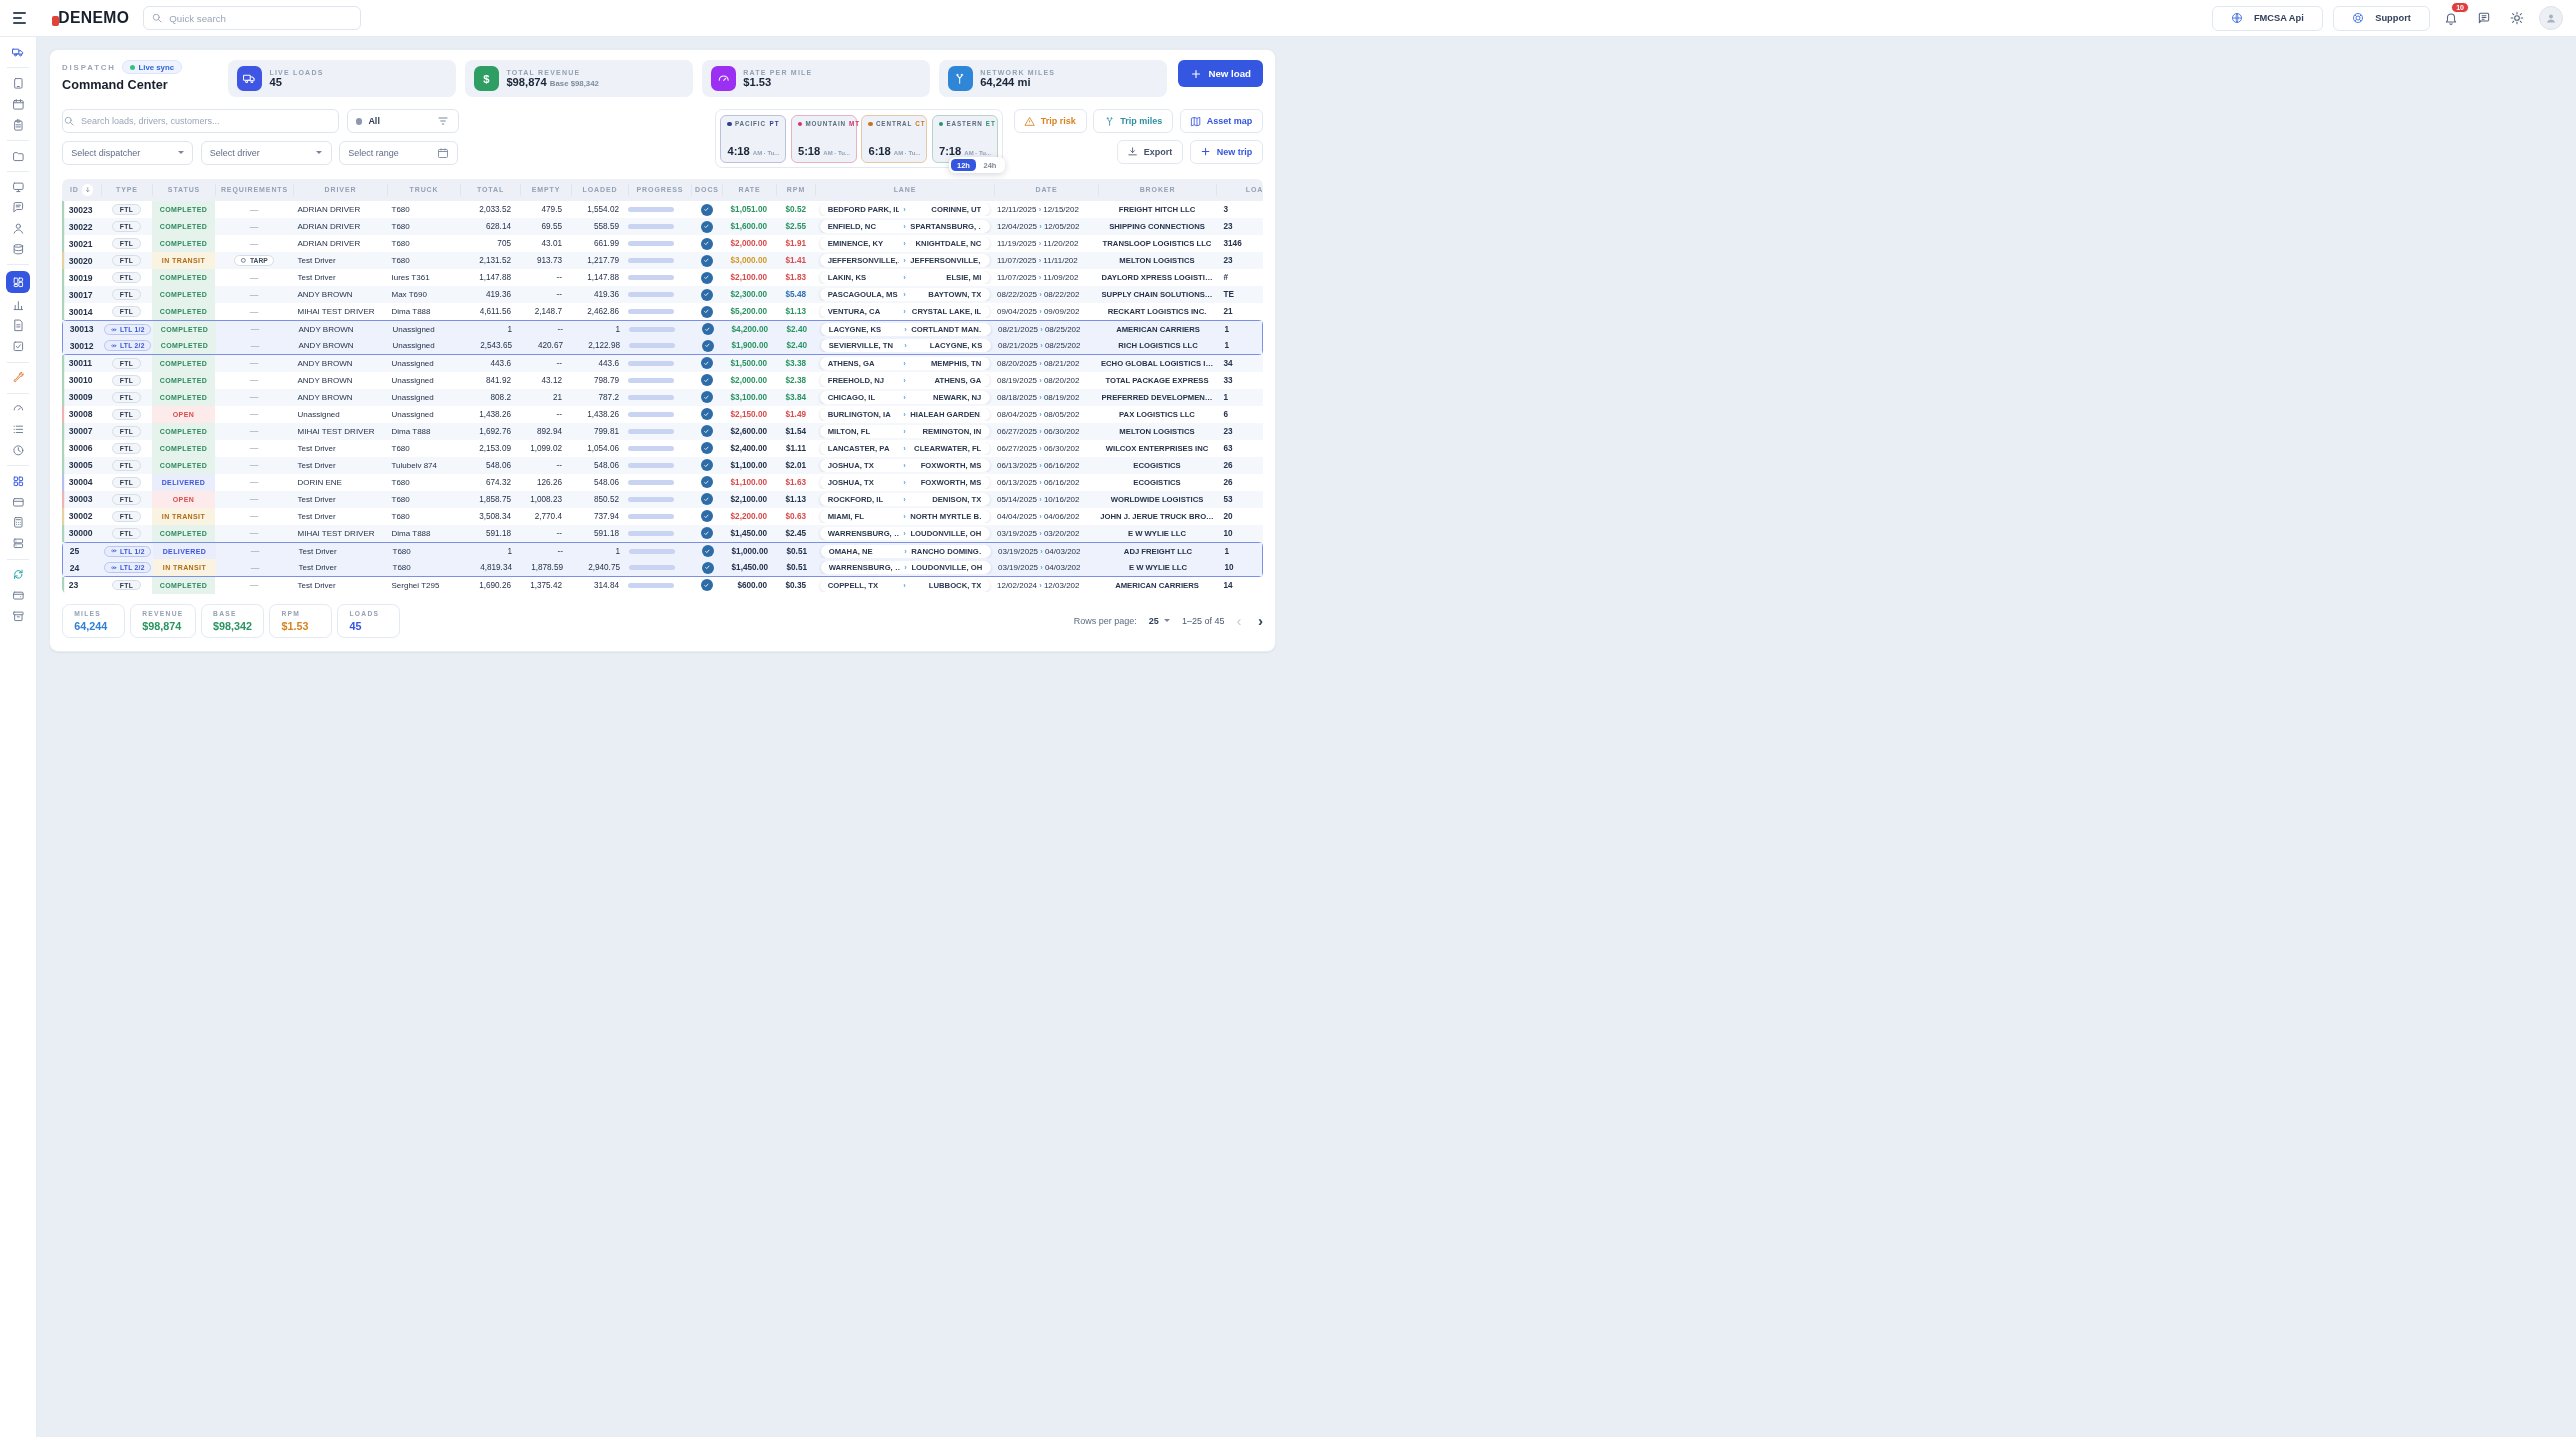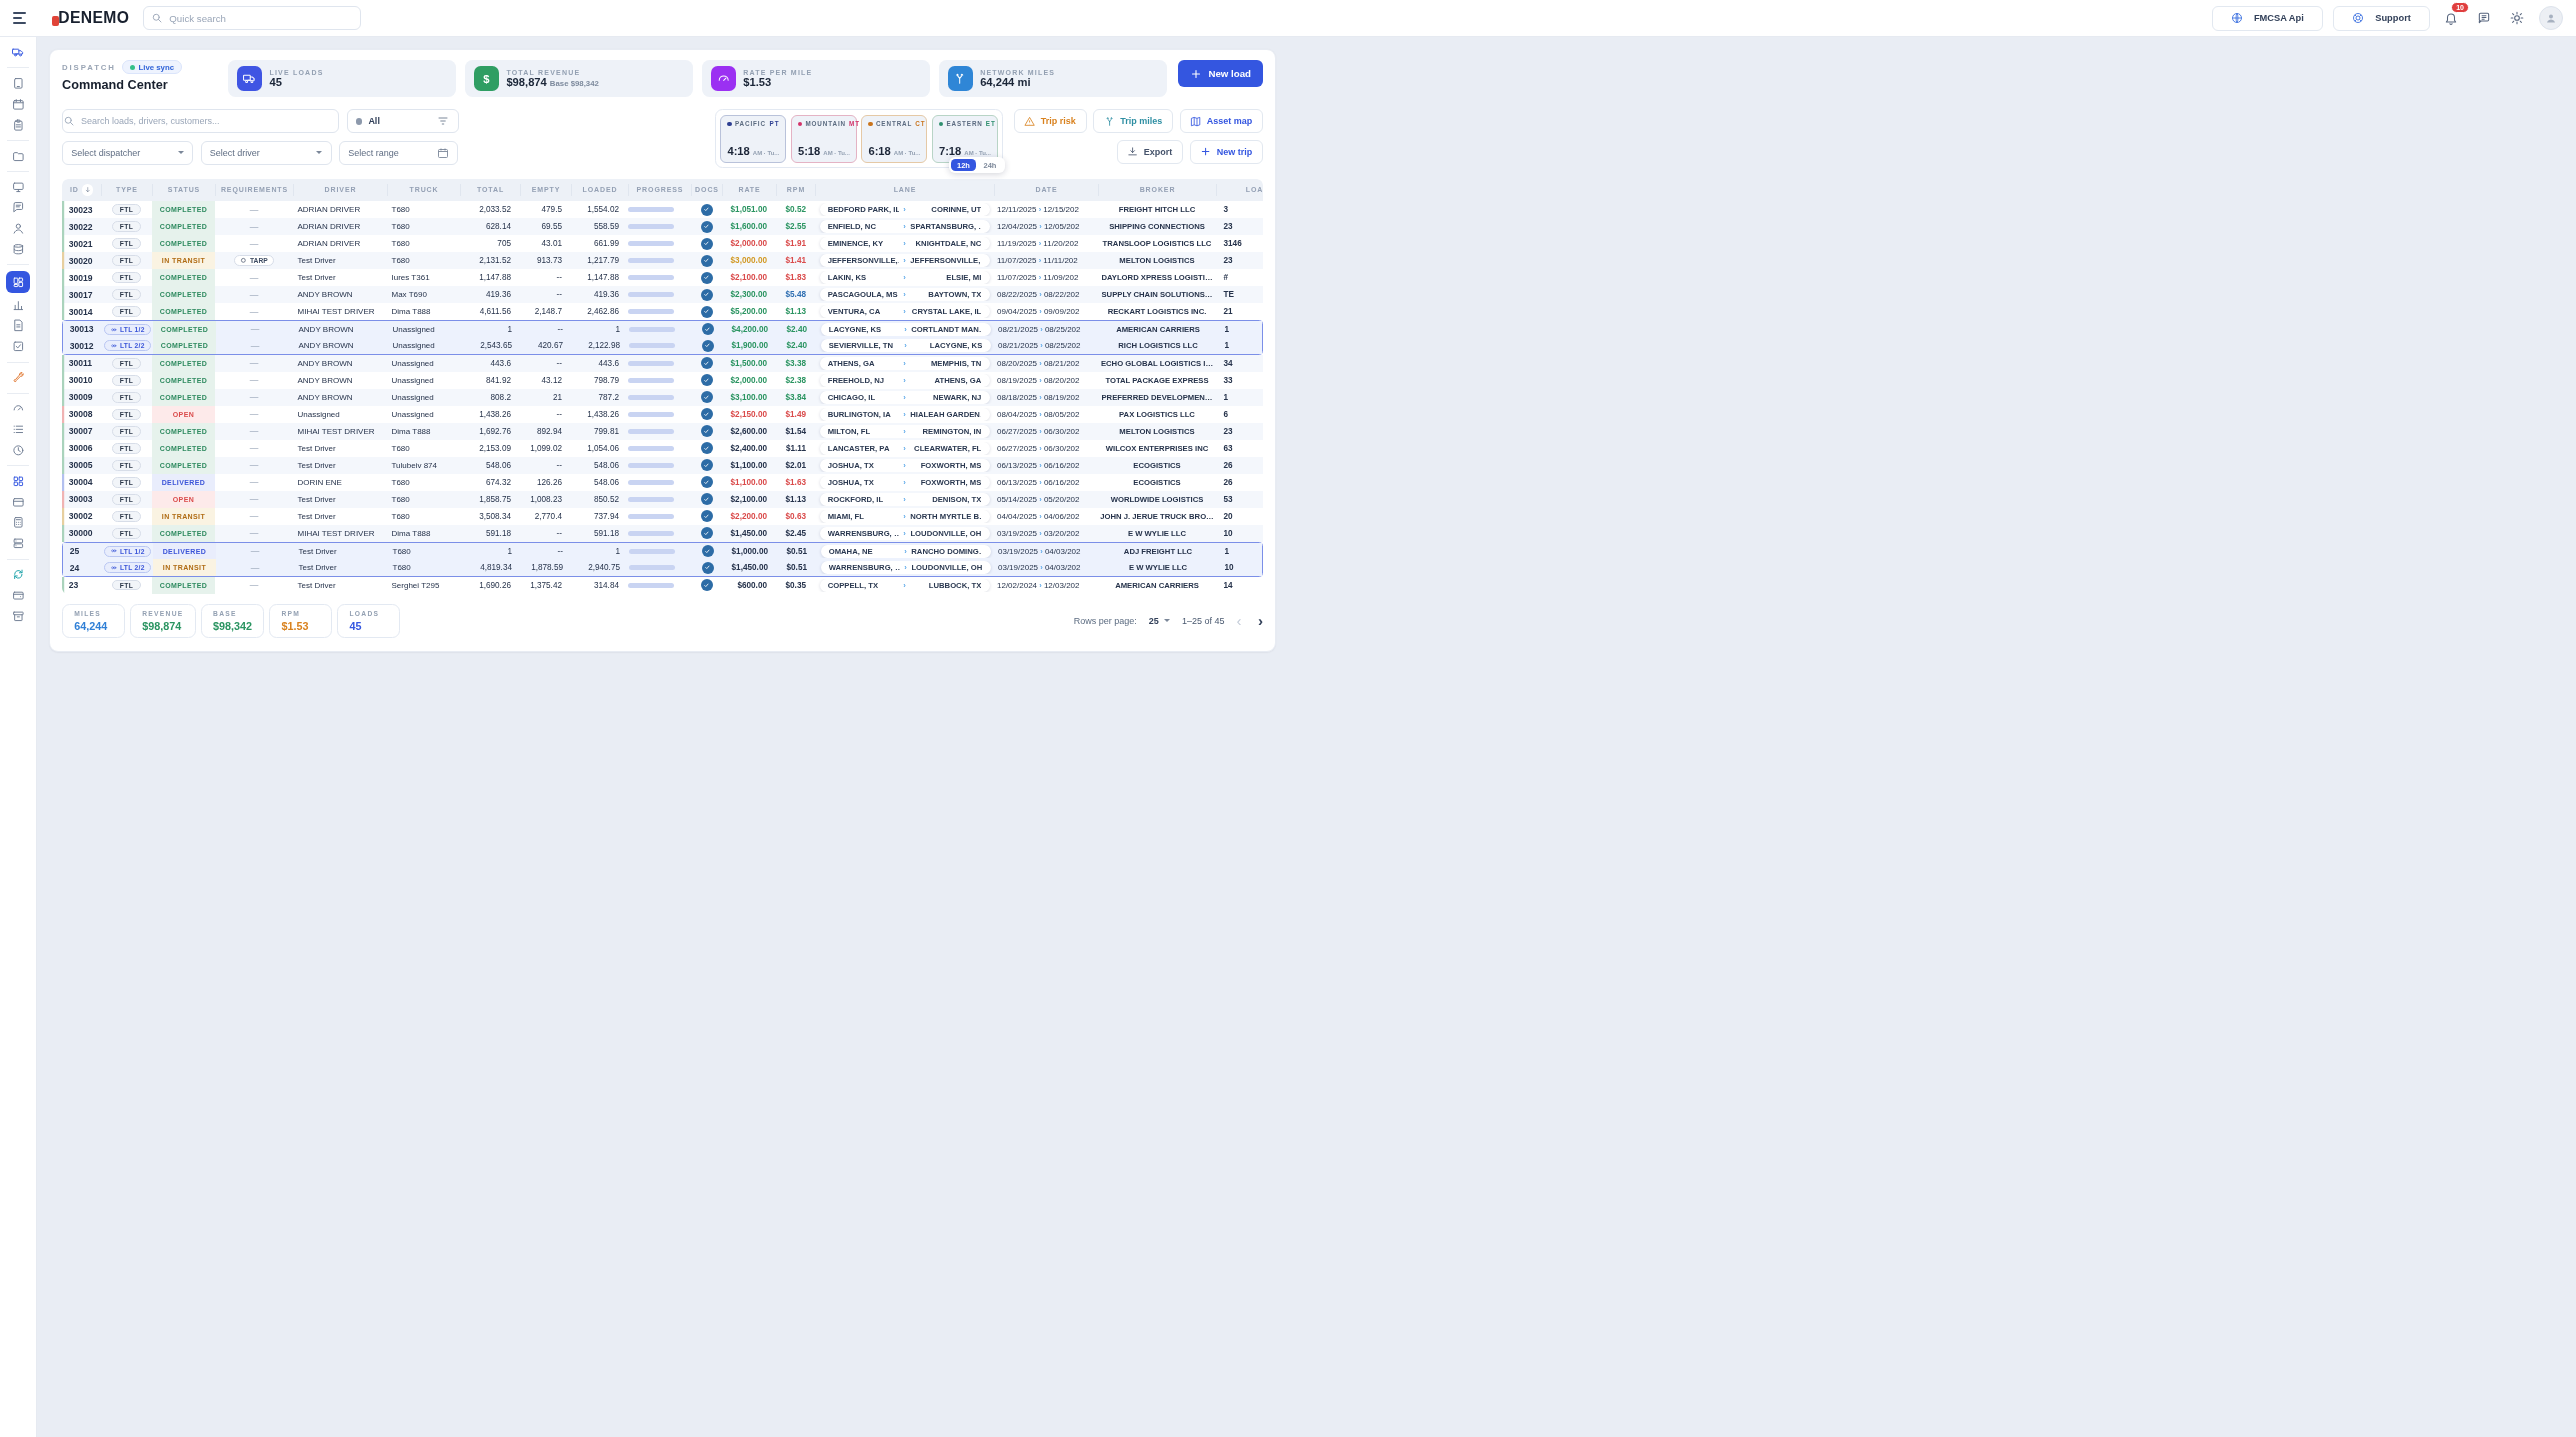--- a/index.html
+++ b/index.html
@@ -1288,21 +1288,21 @@
             <div class="cell c-lane">
               <span class="lanepill">
                 <span class="org">ROCKFORD, IL</span>
                 <span class="lanechev">›</span>
                 <span class="dst">DENISON, TX</span>
               </span>
             </div>
             <div class="cell c-date">
               <span>05/14/2025</span>
               <span class="lanechev">›</span>
-              <span>05/20/202</span>
+              <span>10/16/202</span>
             </div>
             <div class="cell c-broker">WORLDWIDE LOGISTICS</div>
             <div class="cell c-load">53</div>
           </div>
           <div class="trow" style="box-shadow: rgb(231, 207, 159) 2.2px 0px 0px inset;">
             <div class="cell c-id">30002</div>
             <div class="cell c-type">
               <span class="pill-ftl">FTL</span>
             </div>
             <div class="cell c-status" style="background: rgb(250, 243, 226); color: rgb(176, 108, 21);">IN TRANSIT</div>

